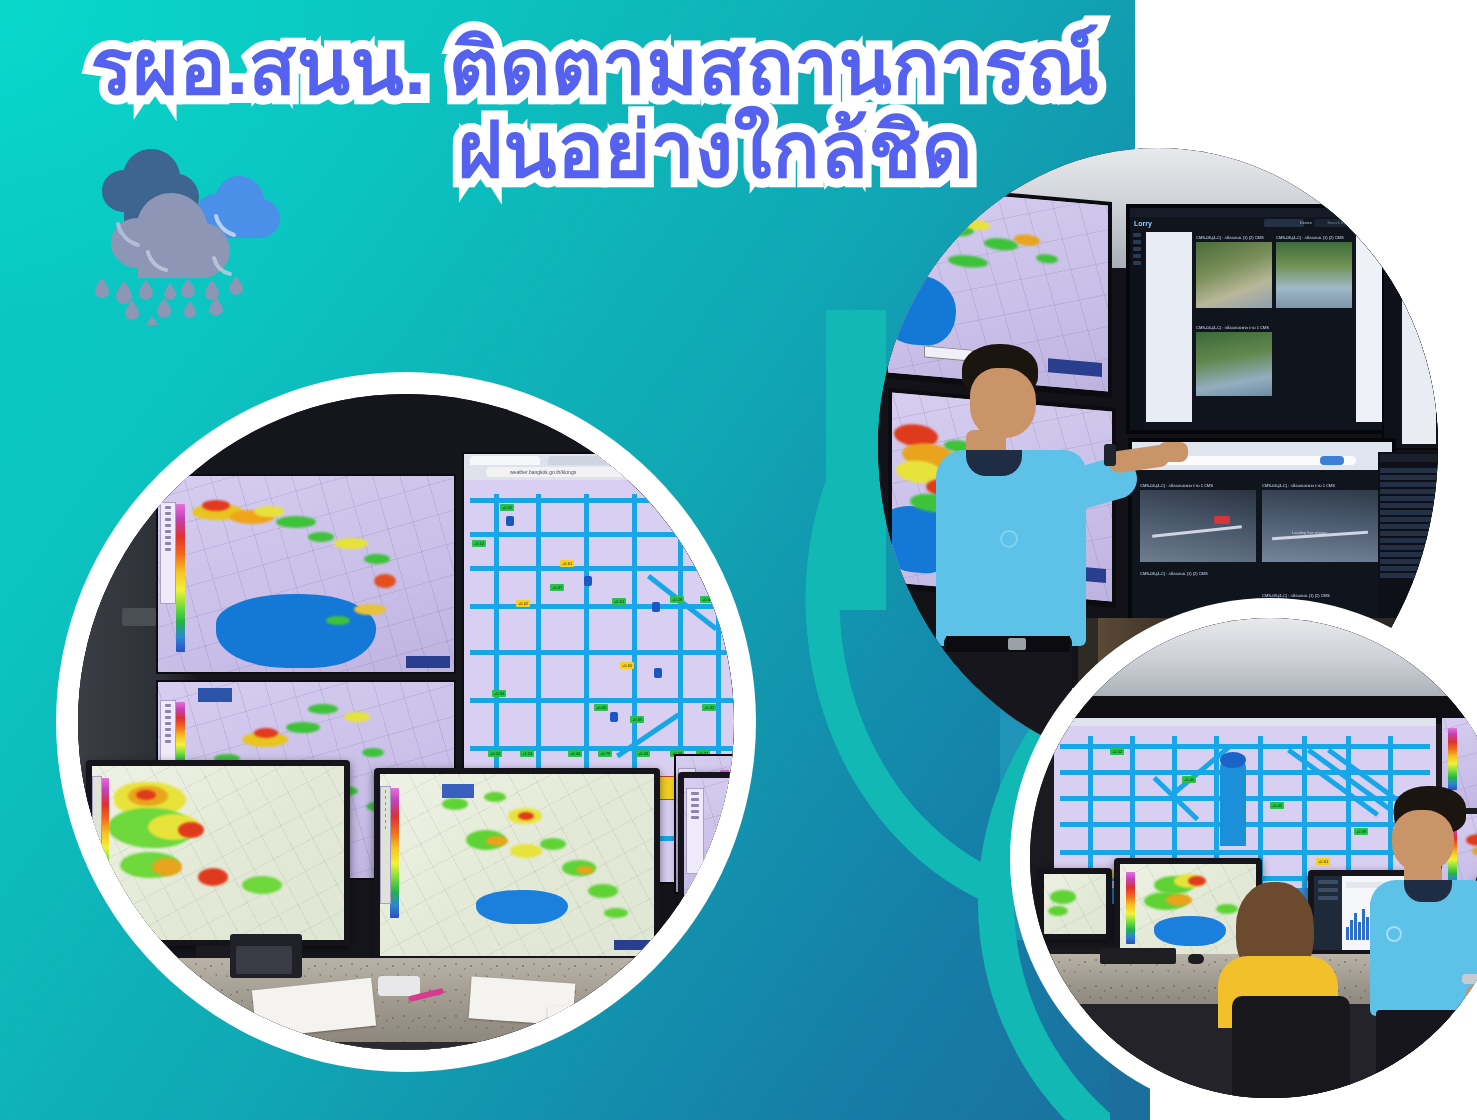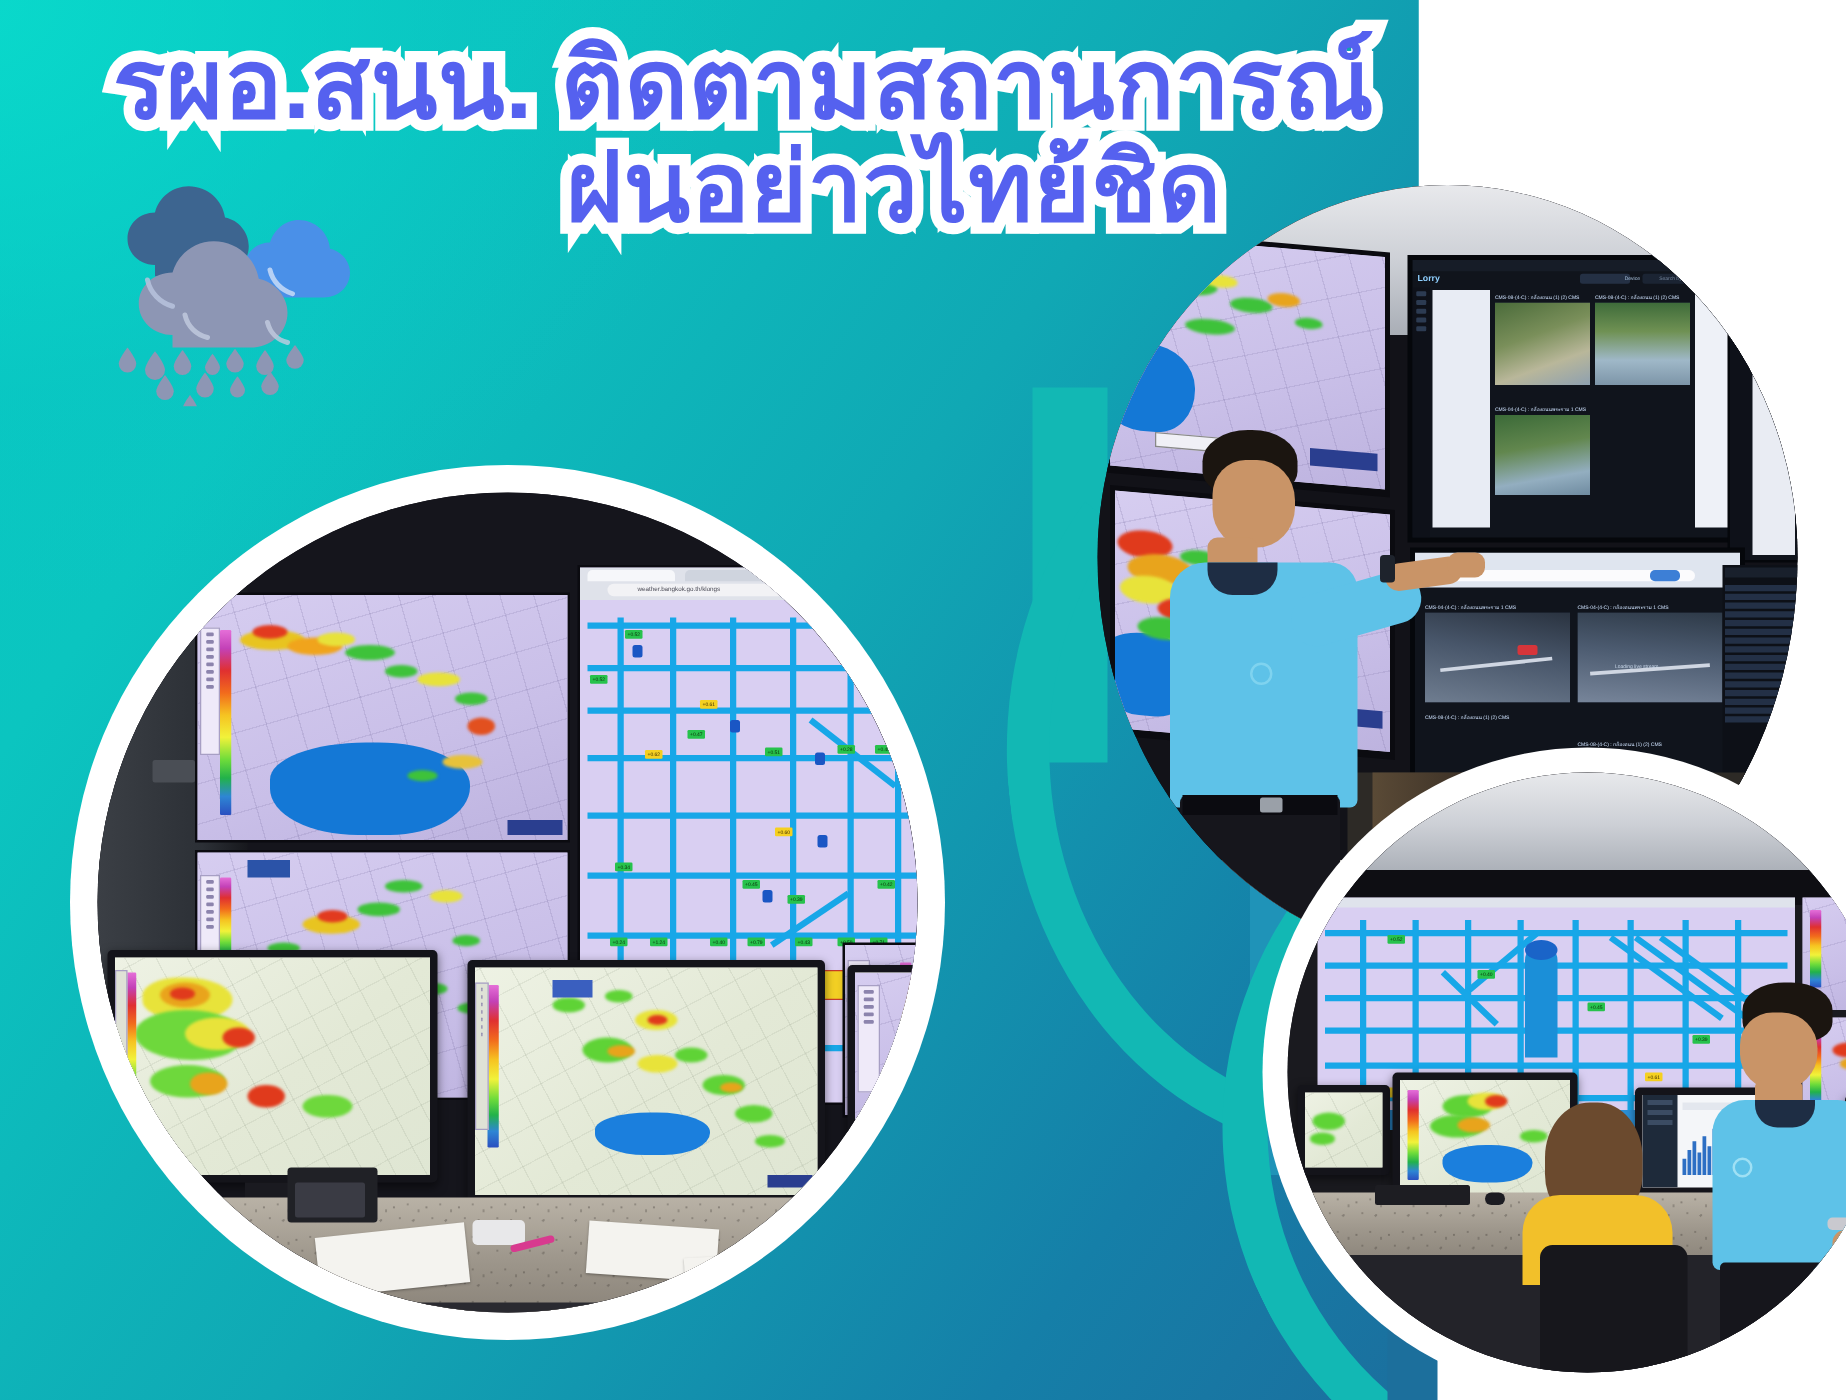--- a/index.html
+++ b/index.html
@@ -718,16 +718,16 @@
           <path d="M124 161c0 0-6 8-6 11a6 6 0 0 0 12 0c0-3-6-11-6-11z"></path>
           <path d="M150 157c0 0-7 9-7 12a7 7 0 0 0 14 0c0-3-7-12-7-12z"></path>
           <path d="M86 176c0 0-6 8-6 11a6 6 0 0 0 12 0c0-3-6-11-6-11z"></path>
         </g>
       </g>
     </svg>
   </div>
 
   <div class="title-wrap">
     <div class="title-line tl1">รผอ.สนน. ติดตามสถานการณ์</div>
-    <div class="title-line tl2">ฝนอย่าวไทย้ชิด</div>
+    <div class="title-line tl2">ฝนอย่างใกล้ชิด</div>
   </div>
 
 </div>
 
 </body></html>

